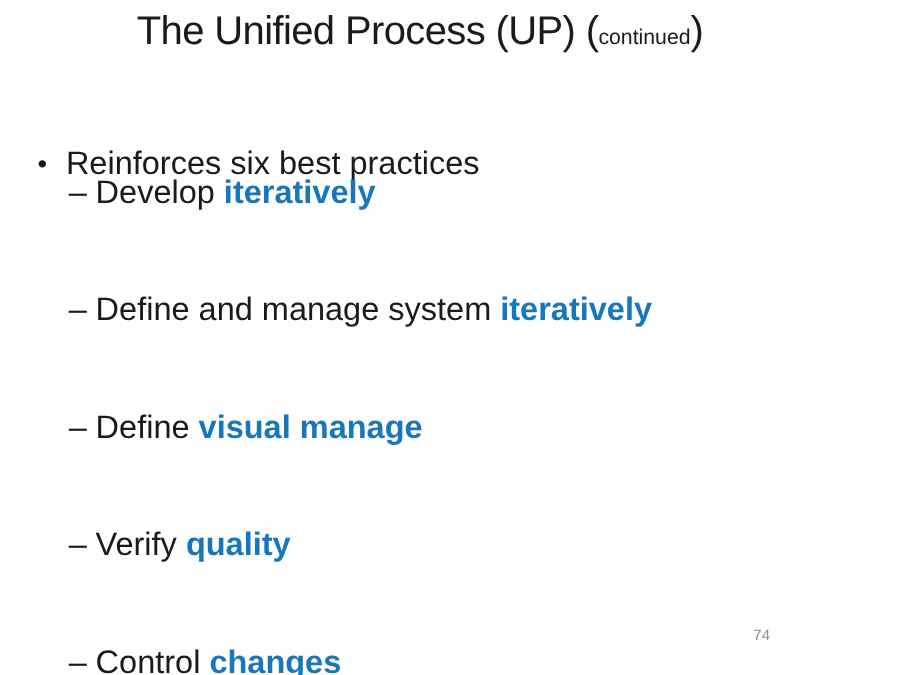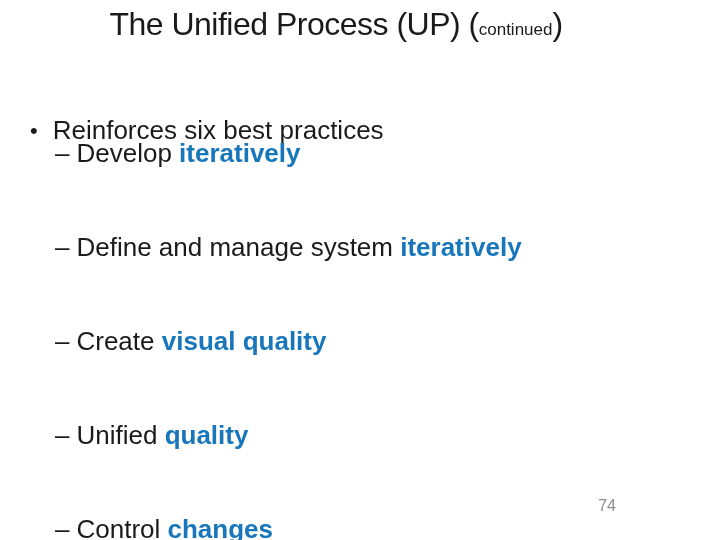--- a/index.html
+++ b/index.html
@@ -67,21 +67,21 @@
     margin-right: 7px;
   }
   .sub-item .hl {
     color: var(--hl);
     font-weight: 700;
   }
   .page-number {
     position: absolute;
     right: 56px;
     bottom: 25px;
-    font-size: 16px;
+    font-size: 12px;
     color: var(--pagenum);
   }
 </style>
 </head>
 <body>
 
 <div class="slide">
 
   <div class="title">
     <span>The Unified Process (UP) (</span><span class="small">continued</span><span>)</span>
@@ -92,24 +92,24 @@
   </div>
 
   <div class="sub-list">
     <div class="sub-item">
       <span class="dash">–</span><span>Develop </span><span class="hl">iteratively</span>
     </div>
     <div class="sub-item">
       <span class="dash">–</span><span>Define and manage system </span><span class="hl">iteratively</span>
     </div>
     <div class="sub-item">
-      <span class="dash">–</span><span>Create </span><span class="hl">visual quality</span>
+      <span class="dash">–</span><span>Define </span><span class="hl">visual manage</span>
     </div>
     <div class="sub-item">
-      <span class="dash">–</span><span>Unified </span><span class="hl">quality</span>
+      <span class="dash">–</span><span>Verify </span><span class="hl">quality</span>
     </div>
     <div class="sub-item">
       <span class="dash">–</span><span>Control </span><span class="hl">changes</span>
     </div>
   </div>
 
   <div class="page-number">74</div>
 
 </div>
 

